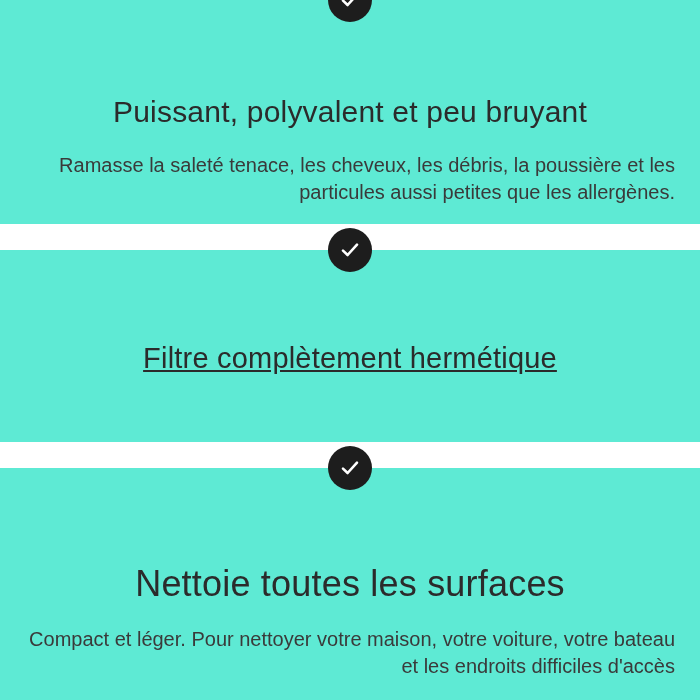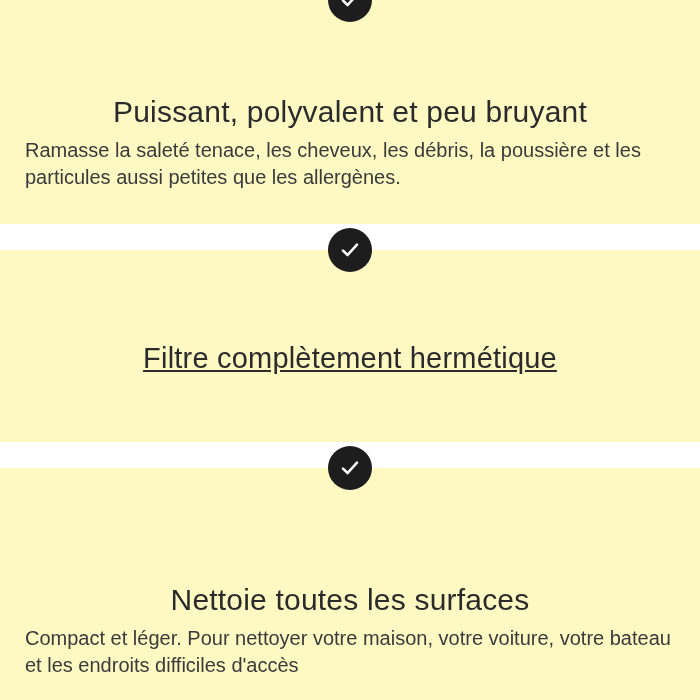--- a/index.html
+++ b/index.html
@@ -16,23 +16,23 @@
   .page {
     position: relative;
     width: 700px;
     height: 700px;
     background: #ffffff;
     display: flex;
     flex-direction: column;
   }
   .feature {
     position: relative;
-    background: #fef9c3;
+    background: #5eead4;
     box-sizing: border-box;
-    text-align: left;
+    text-align: right;
     display: flex;
     flex-direction: column;
     align-items: center;
   }
   .feature.f1 {
     height: 224px;
     padding-top: 95px;
   }
   .feature.f2 {
     height: 192px;
@@ -68,23 +68,23 @@
   }
   h2.f-title {
     margin: 0 0 6px 0;
     font-weight: 400;
     color: #2b2b2b;
     letter-spacing: 0.2px;
     line-height: 1.15;
   }
   .f1 h2.f-title { font-size: 30px; }
   .f2 h2.f-title { font-size: 29px; text-decoration: underline; }
-  .f3 h2.f-title { font-size: 30px; margin-top: 20px; }
+  .f3 h2.f-title { font-size: 36px; }
   p.f-desc {
-    margin: 1px;
+    margin: 16px;
     font-weight: 400;
     color: #3a3a3a;
     line-height: 1.35;
     max-width: 660px;
   }
   .f1 p.f-desc { font-size: 20px; max-width: 650px; }
   .f2 p.f-desc { font-size: 19.5px; }
   .f3 p.f-desc { font-size: 20px; max-width: 650px; }
 </style>
 </head>

